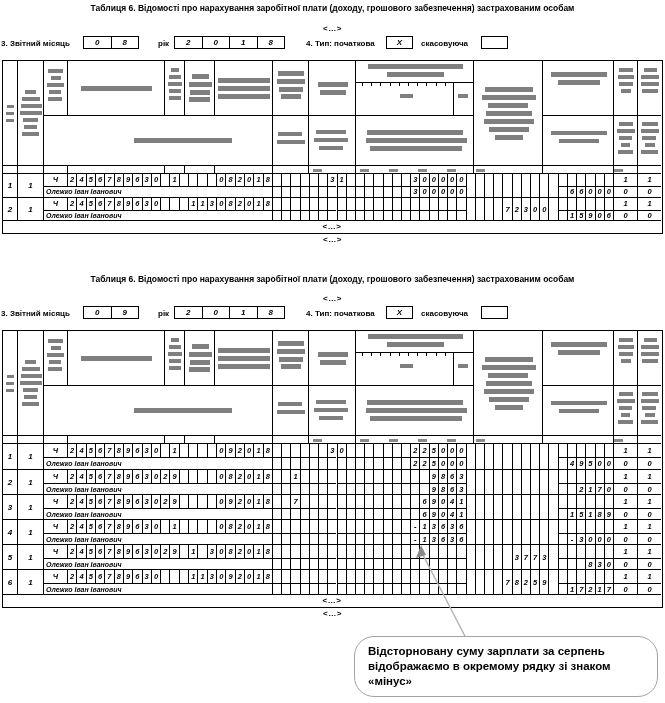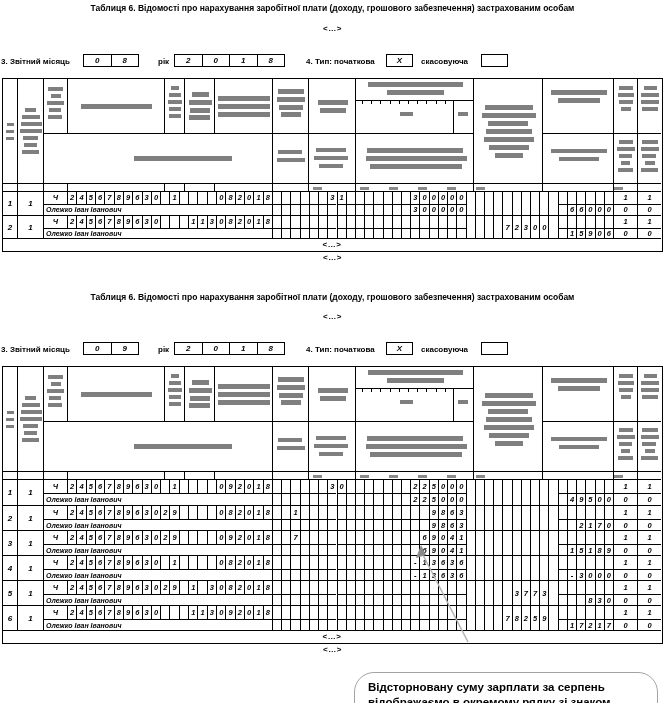--- a/index.html
+++ b/index.html
@@ -3,21 +3,21 @@
 <meta charset="utf-8">
 <style>
   html,body{margin:0;padding:0}
   body{width:665px;height:703px;background:#fff;position:relative;overflow:hidden;
        font-family:"Liberation Sans",sans-serif;color:#000}
   .t-title{margin-top:3px;text-align:center;font-weight:bold;font-size:8.5px;line-height:10px}
   .t2-title{margin-top:30px}
   .ellipsis-line{margin-top:11px;text-align:center;font-weight:bold;font-size:8px;line-height:9px;letter-spacing:0.5px}
   .ellipsis-t2{margin-top:10px}
   .below-ell{margin-top:1px}
-  .form-row{position:relative;height:14px;margin-top:21px;font-size:8px;font-weight:bold}
+  .form-row{position:relative;height:14px;margin-top:3px;font-size:8px;font-weight:bold}
   .flabel{position:absolute;top:3px;white-space:nowrap}
   .dbox{position:absolute;top:0;height:13px;border:1px solid #000;display:flex;box-sizing:border-box;background:#fff}
   .dcell{flex:1;border-left:1px solid #000;display:flex;align-items:center;justify-content:center;
          font-style:italic;font-weight:bold;font-size:8px}
   .dcell:first-child{border-left:none}
   .grid-table{position:relative;margin-left:2px;margin-top:10px;width:661px;
               border:1.5px solid #000;box-sizing:border-box;background:#fff}
   .abs{position:absolute;box-sizing:border-box}
   .hcell{position:absolute;box-sizing:border-box;border-left:1px solid #000}
   .hcell.nol{border-left:none}

